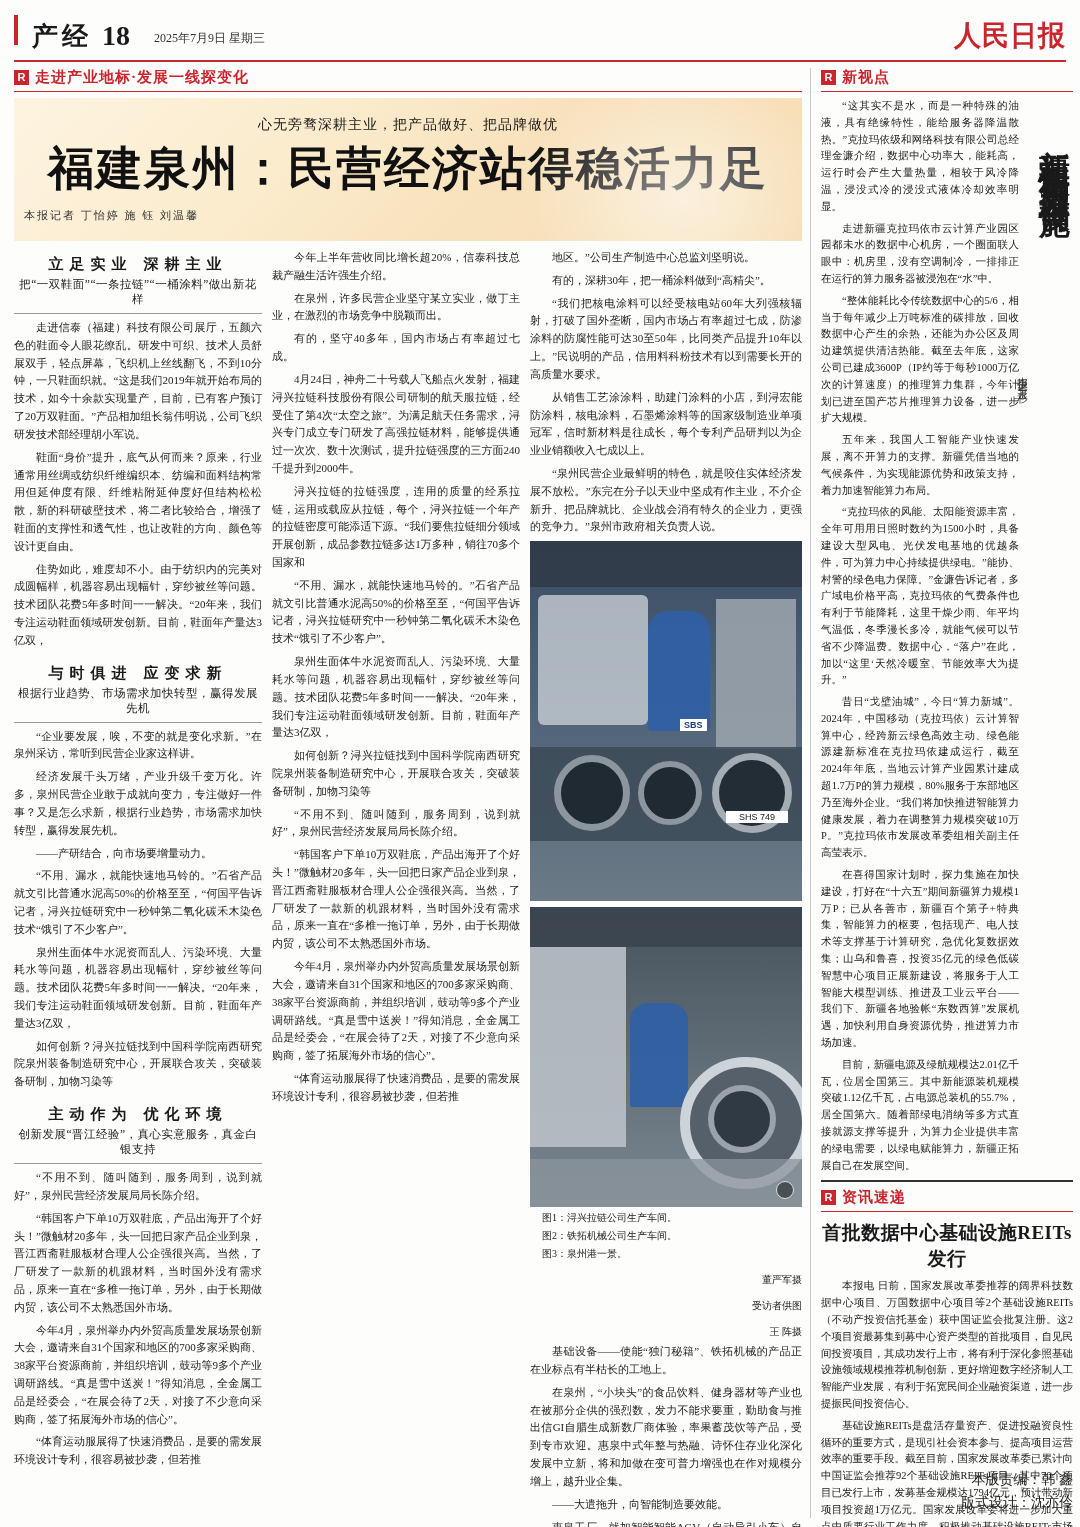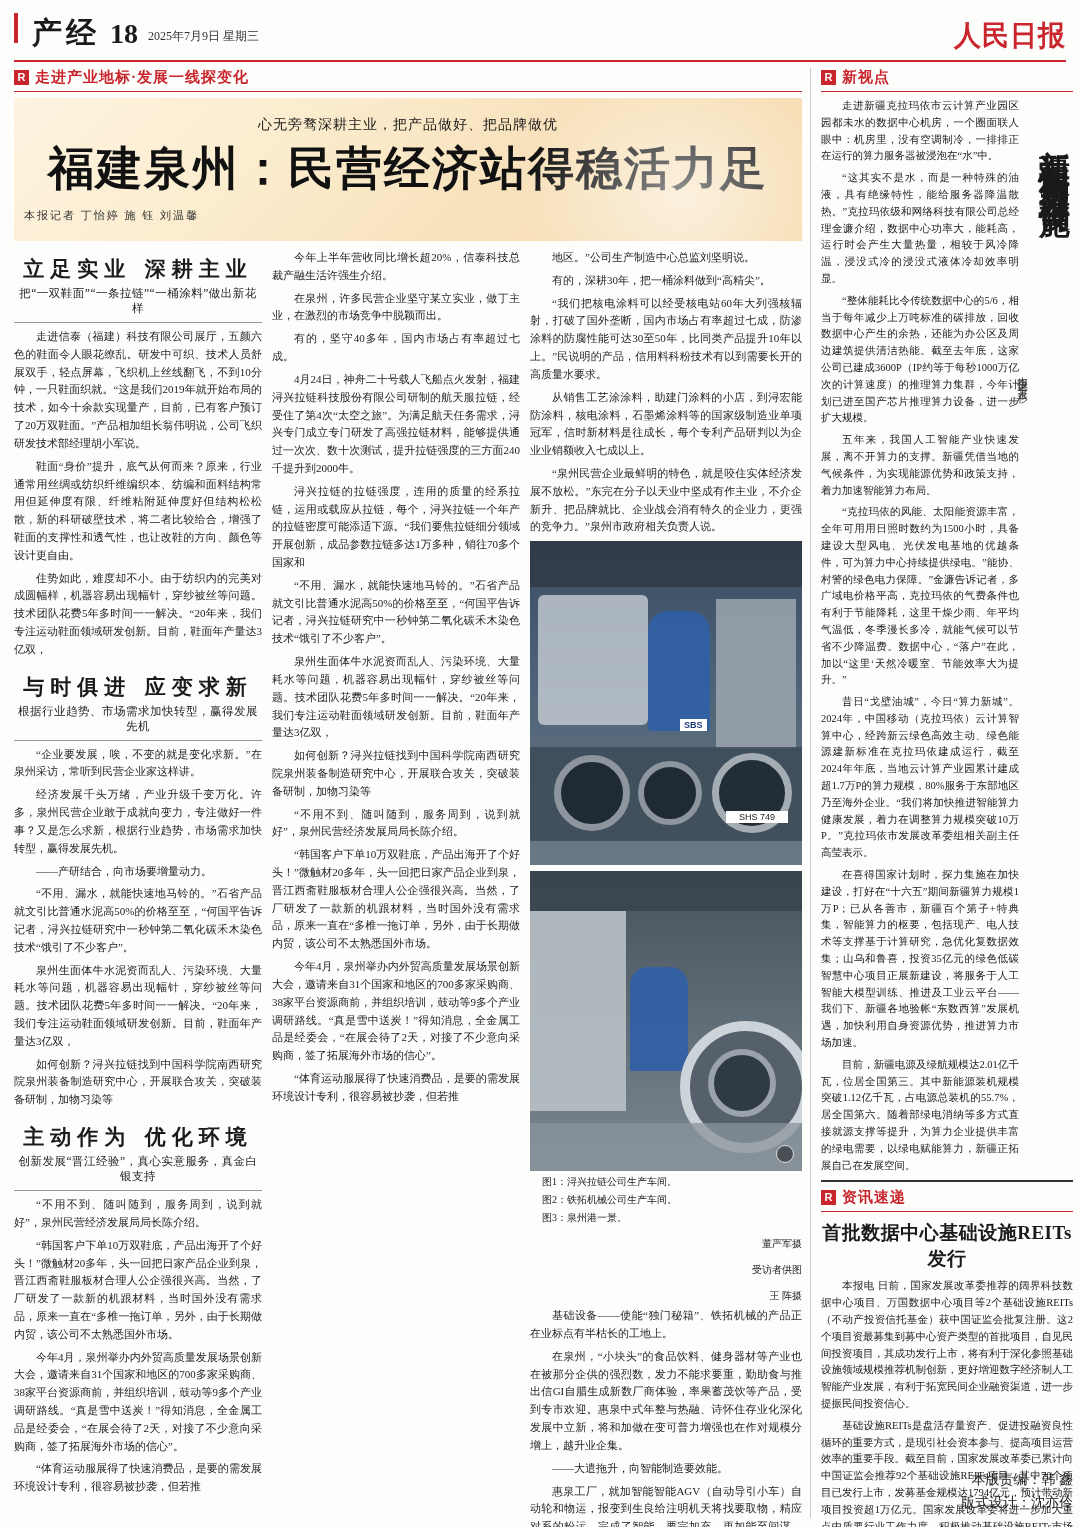--- a/index.html
+++ b/index.html
@@ -16,23 +16,23 @@
   
   .masthead{
     display:flex;align-items:flex-end;
     border-bottom:2px solid #c9252c;
     padding:8px 0 6px 0;
     position:relative;
     height:46px;
   }
   .mh-left{display:flex;align-items:baseline;gap:10px;}
   .mh-bar{width:4px;height:30px;background:#c9252c;display:inline-block;margin-right:4px;}
-  .mh-section{font-size:30px;font-weight:bold;letter-spacing:4px;font-family:"DejaVu Serif",serif;}
+  .mh-section{font-size:26px;font-weight:bold;letter-spacing:4px;font-family:"DejaVu Serif",serif;}
   .mh-pagenum{font-size:28px;font-weight:bold;font-family:"Liberation Serif",serif;}
-  .mh-date{font-size:12px;color:#333;position:relative;top:-3px;}
+  .mh-date{font-size:12px;color:#333;margin-left:14px;position:relative;top:-3px;}
   .mh-right{margin-left:auto;display:flex;align-items:center;}
   .rmrb-logo{
     font-size:27px;font-weight:bold;letter-spacing:1px;
     color:#c9252c;font-family:"DejaVu Serif",serif;
     border:0;
     transform:scaleY(1.05);
   }
 
   
   .body-grid{display:flex;gap:0;margin-top:6px;height:1450px;}
@@ -67,35 +67,35 @@
     color:#111;font-family:"DejaVu Serif",serif;margin:2px 0 8px 0;white-space:nowrap;
   }
   .byline{text-align:left;font-size:11px;color:#333;letter-spacing:2px;}
 
   
   .cols3{display:flex;gap:10px;margin-top:8px;}
   .c1{width:248px;}
   .c2{width:248px;}
   .c3{width:272px;}
   .subhead{
-    text-align:center;font-size:21px;font-weight:bold;letter-spacing:6px;margin:6px 0 2px 0;
+    text-align:center;font-size:15px;font-weight:bold;letter-spacing:6px;margin:6px 0 2px 0;
     font-family:"DejaVu Serif",serif;
   }
   .subdeck{text-align:center;font-size:11.5px;color:#222;margin:3px 0 6px 0;letter-spacing:.5px;}
   p.t{
     font-size:11px;line-height:1.62;text-align:justify;margin:0 0 5px 0;text-indent:2em;
     color:#1d1d1d;
   }
 
   
   .photo-col{width:272px;position:relative;}
   .photo{
     width:100%;position:relative;overflow:hidden;background:#777;
   }
-  .ph1{height:324px;background:
+  .ph1{height:360px;background:
      linear-gradient(180deg,#3b4d63 0%,#4d6076 40%,#6b7a86 100%);}
   .ph2{height:300px;background:
      linear-gradient(180deg,#46525c 0%,#5d6a74 45%,#7c8790 100%);}
   .cap{font-size:10px;line-height:1.5;margin:3px 0 0 12px;color:#222;}
   .capnote{font-size:10px;color:#222;text-align:right;margin-top:12px;}
 
   
   .f-machine{position:absolute;background:#98a2ab;opacity:.9;}
   .f-dark{position:absolute;background:#2f3a45;opacity:.85;}
   .f-light{position:absolute;background:#cfd6db;opacity:.75;}
@@ -255,22 +255,22 @@
       <div class="redbar-head">
         <span class="rmark">R</span>
         <span class="redbar-title">新视点</span>
       </div>
       <hr class="hr-red">
 
       <div class="vtitle">新疆加快布局算力基础设施</div>
       <div class="vbyline">本报记者  王云杉</div>
 
       <div class="rcol-text">
+        <p class="r">“这其实不是水，而是一种特殊的油液，具有绝缘特性，能给服务器降温散热。”克拉玛依级和网络科技有限公司总经理金濂介绍，数据中心功率大，能耗高，运行时会产生大量热量，相较于风冷降温，浸没式冷的浸没式液体冷却效率明显。</p>
         <p class="r">走进新疆克拉玛依市云计算产业园区园都未水的数据中心机房，一个圈面联人眼中：机房里，没有空调制冷，一排排正在运行的算力服务器被浸泡在“水”中。</p>
-        <p class="r">“这其实不是水，而是一种特殊的油液，具有绝缘特性，能给服务器降温散热。”克拉玛依级和网络科技有限公司总经理金濂介绍，数据中心功率大，能耗高，运行时会产生大量热量，相较于风冷降温，浸没式冷的浸没式液体冷却效率明显。</p>
         <p class="r">“整体能耗比令传统数据中心的5/6，相当于每年减少上万吨标准的碳排放，回收数据中心产生的余热，还能为办公区及周边建筑提供清洁热能。截至去年底，这家公司已建成3600P（IP约等于每秒1000万亿次的计算速度）的推理算力集群，今年计划已进至国产芯片推理算力设备，进一步扩大规模。</p>
         <p class="r">五年来，我国人工智能产业快速发展，离不开算力的支撑。新疆凭借当地的气候条件，为实现能源优势和政策支持，着力加速智能算力布局。</p>
         <p class="r">“克拉玛依的风能、太阳能资源丰富，全年可用用日照时数约为1500小时，具备建设大型风电、光伏发电基地的优越条件，可为算力中心持续提供绿电。”能协、村警的绿色电力保障。”金濂告诉记者，多广域电价格平高，克拉玛依的气费条件也有利于节能降耗，这里干燥少雨、年平均气温低，冬季漫长多冷，就能气候可以节省不少降温费。数据中心，“落户”在此，加以“这里‘天然冷暖室、节能效率大为提升。”</p>
         <p class="r">昔日“戈壁油城”，今日“算力新城”。2024年，中国移动（克拉玛依）云计算智算中心，经跨新云绿色高效主动、绿色能源建新标准在克拉玛依建成运行，截至2024年年底，当地云计算产业园累计建成超1.7万P的算力规模，80%服务于东部地区乃至海外企业。“我们将加快推进智能算力健康发展，着力在调整算力规模突破10万P。”克拉玛依市发展改革委组相关副主任高莹表示。</p>
         <p class="r">在喜得国家计划时，探力集施在加快建设，打好在“十六五”期间新疆算力规模1万P；已从各善市，新疆百个第子+特典集，智能算力的枢要，包括现产、电人技术等支撑基于计算研究，急优化复数据效集；山乌和鲁喜，投资35亿元的绿色低碳智慧中心项目正展新建设，将服务于人工智能大模型训练、推进及工业云平台——我们下、新疆各地验帐“东数西算”发展机遇，加快利用自身资源优势，推进算力市场加速。</p>
         <p class="r">目前，新疆电源及绿航规模达2.01亿千瓦，位居全国第三。其中新能源装机规模突破1.12亿千瓦，占电源总装机的55.7%，居全国第六。随着部绿电消纳等多方式直接就源支撑等提升，为算力企业提供丰富的绿电需要，以绿电赋能算力，新疆正拓展自己在发展空间。</p>
       </div>
 
       <hr class="hr-thick" style="width:252px;">
       <div class="redbar-head">

